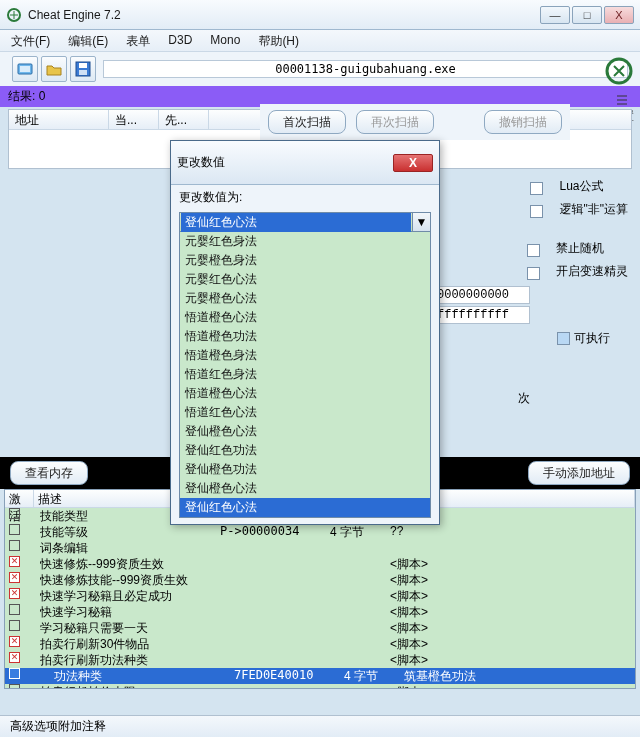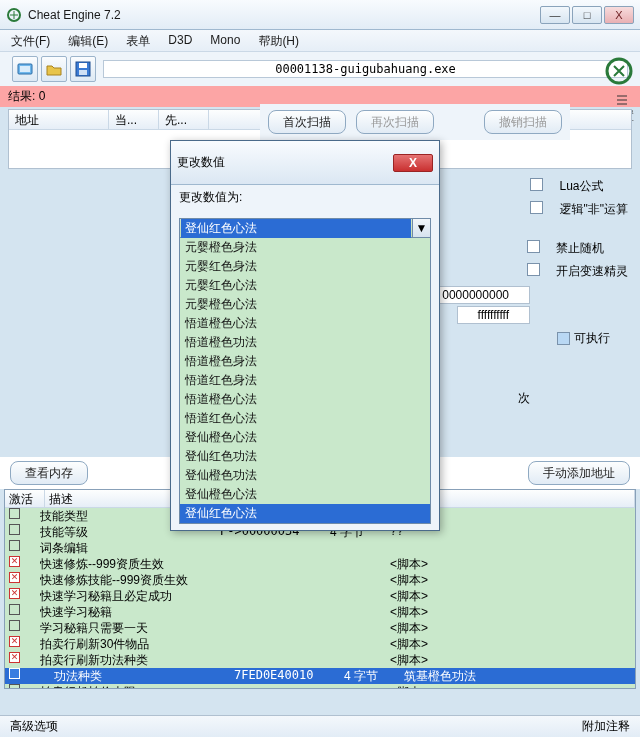--- a/index.html
+++ b/index.html
@@ -10,58 +10,58 @@
 .winbtns{display:flex;gap:2px}
 .winbtn{width:30px;height:18px;border:1px solid #8aa3bb;background:linear-gradient(#f2f7fc,#d7e5f1);border-radius:2px;display:flex;align-items:center;justify-content:center;font-size:11px;color:#333}
 .winbtn.close{background:linear-gradient(#f7dcdd,#e9b0b3);color:#6d1f22}
 .menubar{height:22px;background:linear-gradient(#f4f8fc,#e6eef7);display:flex;align-items:flex-start;padding:0 2px;border-bottom:1px solid #cad8e6}
 .menuitem{padding:2px 8px;color:#1a1a1a;border:1px solid transparent}
 .toolbarrow{display:flex;align-items:center;padding:4px 12px;background:#eef4fa}
 .iconbtn{width:26px;height:26px;border:1px solid #9cb4cb;background:linear-gradient(#fafcfe,#dde9f4);border-radius:2px;margin-right:3px;display:flex;align-items:center;justify-content:center}
 .procbar{flex:1;height:18px;border:1px solid #b8c8d8;background:#fff;display:flex;align-items:center;justify-content:center;font-family:monospace;margin-left:4px}
 .logo{position:absolute;right:6px;top:56px;width:30px;height:30px}
 .settings{position:absolute;right:6px;top:92px;font-size:11px;color:#333;text-align:center}
-.resultslbl{padding:2px 8px;background:#fca5a5}
+.resultslbl{padding:2px 8px;background:#8b5cf6}
 .resultpane{margin:2px 8px;height:60px;background:#fff;border:1px solid #b0c0d0;position:relative}
 .resulthdr{height:20px;background:linear-gradient(#fdfefe,#e6eef7);border-bottom:1px solid #cad8e6;display:flex}
 .rhcell{padding:2px 6px;border-right:1px solid #cad8e6}
 .scanrow{display:flex;align-items:center;padding:6px 8px;background:#eef4fa;gap:10px}
 .btn{height:24px;padding:0 14px;border:1px solid #8fa9c2;background:linear-gradient(#fdfefe,#e1ebf5);border-radius:8px;color:#222}
 .btn.dis{color:#999}
 .rightopts{position:absolute;right:12px;top:178px;display:flex;flex-direction:column;gap:6px}
 .rightopts2{position:absolute;right:12px;top:240px;display:flex;flex-direction:column;gap:6px}
-.chk{display:flex;align-items:flex-start;gap:16px}
+.chk{display:flex;align-items:flex-end;gap:16px}
 .chkbox{width:13px;height:13px;border:1px solid #7a92ab;background:#fff}
 .chkbox.on{background:#b9d8f4}
-.valrow{position:absolute;right:110px;top:286px;font-family:Liberation Sans, sans-serif;border:1px solid #b0c0d0;background:#fff;padding:1px 20px}
+.valrow{position:absolute;right:110px;top:286px;font-family:Liberation Mono, monospace;border:1px solid #b0c0d0;background:#fff;padding:1px 20px}
 .kexing{position:absolute;right:30px;top:330px;display:flex;align-items:center;gap:4px}
 .cisu{position:absolute;right:110px;top:390px}
-.midbtns{display:flex;justify-content:center;padding:4px 10px;background:#ffffff;margin-top:288px}
+.midbtns{display:flex;justify-content:center;padding:4px 10px;background:#000000;margin-top:288px}
 .forbid{width:30px;height:22px;display:flex;align-items:center;justify-content:center;color:#c33;font-size:18px;margin:0 auto}
 .cheatlist{margin:0 4px;border:1px solid #88a0b8}
 .clhdr{height:18px;background:linear-gradient(#fdfefe,#e6eef7);display:flex;border-bottom:1px solid #cad8e6}
 .clh{padding:1px 4px;border-right:1px solid #cad8e6}
 .clbody{background:#c9e8cb;max-height:180px;overflow:hidden}
 .clrow{display:flex;height:16px;align-items:flex-start;padding:0 4px}
 .clrow.sel{background:#2b6cd4;color:#fff}
 .clrow.red .cb{border-color:#c33;background:#fce5e5}
 .clrow .cb{width:11px;height:11px;border:1px solid #555;margin-right:6px}
 .clrow .cb.red{border-color:#c33}
 .clrow .desc{width:180px;white-space:nowrap;overflow:hidden}
 .clrow .addr{width:110px;font-family:monospace}
 .clrow .type{width:60px}
 .clrow .val{flex:1}
-.footer{position:absolute;bottom:0;left:0;right:0;height:22px;background:linear-gradient(#f4f8fc,#e2ecf6);display:flex;justify-content:space-between;align-items:center;padding:0 10px;border-top:1px solid #b0c0d0}
+.footer{position:absolute;bottom:0;left:0;right:0;height:22px;background:linear-gradient(#f4f8fc,#e2ecf6);display:flex;align-items:center;padding:0 10px;border-top:1px solid #b0c0d0}
 
 .modal{position:absolute;left:170px;top:140px;width:270px;border:1px solid #4a6a8a;background:#eef4fa;box-shadow:2px 2px 8px rgba(0,0,0,.3)}
 .mtitle{height:44px;background:linear-gradient(#f8fbfe,#dbe7f3);display:flex;align-items:center;padding:0 6px;border-bottom:1px solid #9fb8cf}
 .mtitle span{flex:1}
 .mclose{width:40px;height:18px;background:linear-gradient(#e57373,#c93030);border:1px solid #9a2424;border-radius:2px;color:#fff;display:flex;align-items:center;justify-content:center;font-weight:bold}
 .mlabel{padding:4px 8px}
-.mselect{position:relative;margin:8px 8px 6px}
+.mselect{position:relative;margin:2px 8px 6px}
 .msfield{height:20px;border:1px solid #6f8ba8;background:linear-gradient(#d3e7c9,#c2ddb5);display:flex;align-items:center}
 .msval{flex:1;background:#2b6cd4;color:#fff;padding:1px 4px;margin:1px}
 .msarrow{width:18px;height:18px;border-left:1px solid #6f8ba8;background:linear-gradient(#f2f6fa,#d7e3ef);display:flex;align-items:center;justify-content:center}
 .droplist{border:1px solid #6f8ba8;border-top:none;background:#c9e8cb;max-height:300px}
 .dropitem{padding:1px 5px;color:#111}
 .dropitem.hl{background:#2b6cd4;color:#fff}
 svg{display:block}
 </style>
 </head>
 <body>
@@ -174,21 +174,21 @@
 <div class="cisu">次</div>
 
 <div class="midbtns">
   <button class="btn">查看内存</button>
   <div class="forbid">🚫</div>
   <button class="btn">手动添加地址</button>
 </div>
 
 <div class="cheatlist">
   <div class="clhdr">
-    <div class="clh" style="width:40px">激活</div>
+    <div class="clh" style="width:29px">激活</div>
     <div class="clh" style="width:180px">描述</div>
     <div class="clh" style="width:110px">地址</div>
     <div class="clh" style="width:60px">类型</div>
     <div class="clh" style="flex:1">数值</div>
   </div>
   <div class="clbody" id="clbody">
       <div class="clrow">
         <span class="cb"></span>
         <span style="width: 14px; display: inline-block;"></span>
         <span class="desc">技能类型</span>
@@ -297,22 +297,22 @@
     <span>更改数值</span>
     <div class="mclose">X</div>
   </div>
   <div class="mlabel">更改数值为:</div>
   <div class="mselect">
     <div class="msfield">
       <div class="msval">登仙红色心法</div>
       <div class="msarrow">▼</div>
     </div>
     <div class="droplist" id="droplist">
+        <div class="dropitem">元婴红色身法</div>
         <div class="dropitem">元婴橙色身法</div>
-        <div class="dropitem">元婴红色身法</div>
         <div class="dropitem">元婴红色心法</div>
         <div class="dropitem">元婴橙色心法</div>
         <div class="dropitem">悟道橙色心法</div>
         <div class="dropitem">悟道橙色功法</div>
         <div class="dropitem">悟道橙色身法</div>
         <div class="dropitem">悟道红色身法</div>
         <div class="dropitem">悟道橙色心法</div>
         <div class="dropitem">悟道红色心法</div>
         <div class="dropitem">登仙橙色心法</div>
         <div class="dropitem">登仙红色功法</div>

